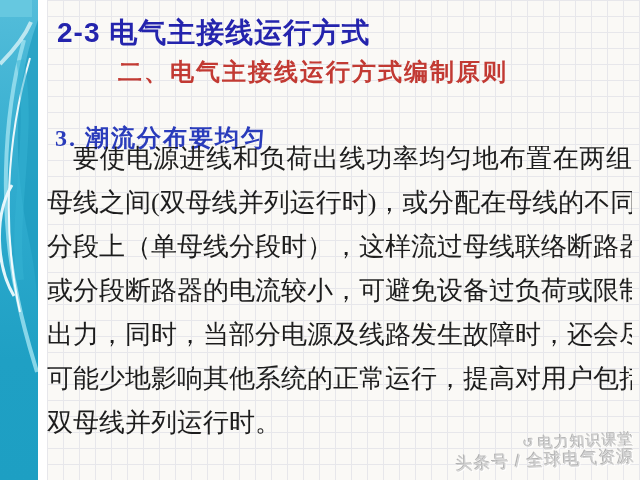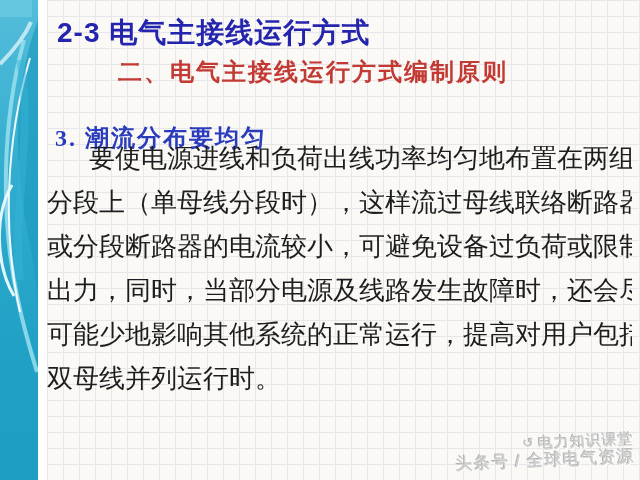--- a/index.html
+++ b/index.html
@@ -44,21 +44,21 @@
   .body-text{
     position:absolute;left:0;top:137px;right:8px;
     font-family:"Liberation Serif",serif;
     font-size:26px;color:#1d1d1d;
   }
   .body-line{
     height:44px;line-height:44px;
     text-align:justify;text-align-last:justify;
     overflow:hidden;white-space:nowrap;
   }
-  .body-line.first{padding-left:42px;}
+  .body-line.first{padding-left:26px;}
   .body-line.last{text-align-last:left;}
   
   .watermark{
     position:absolute;right:5px;top:431px;
     text-align:right;line-height:1.1;
     color:#cfcfcf;
     text-shadow:-1px -1px 0 #b2b2b2,1px 1px 0 #ffffff;
     transform:rotate(-2.5deg);transform-origin:100% 100%;
     white-space:nowrap;
   }
@@ -91,20 +91,21 @@
   <div class="content">
 
     <div class="title">2-3 电气主接线运行方式</div>
 
     <div class="subtitle">二、电气主接线运行方式编制原则</div>
 
     <div class="section-heading">3. 潮流分布要均匀</div>
 
     <div class="body-text">
       <div class="body-line first">要使电源进线和负荷出线功率均匀地布置在两组</div>
+      <div class="body-line">母线之间(双母线并列运行时)，或分配在母线的不同</div>
       <div class="body-line">分段上（单母线分段时），这样流过母线联络断路器</div>
       <div class="body-line">或分段断路器的电流较小，可避免设备过负荷或限制</div>
       <div class="body-line">出力，同时，当部分电源及线路发生故障时，还会尽</div>
       <div class="body-line">可能少地影响其他系统的正常运行，提高对用户包括</div>
       <div class="body-line last">双母线并列运行时。</div>
     </div>
 
     <div class="watermark">
       <div class="wm-row1">
         <span class="wm-icon">↺</span><span>电力知识课堂</span>

